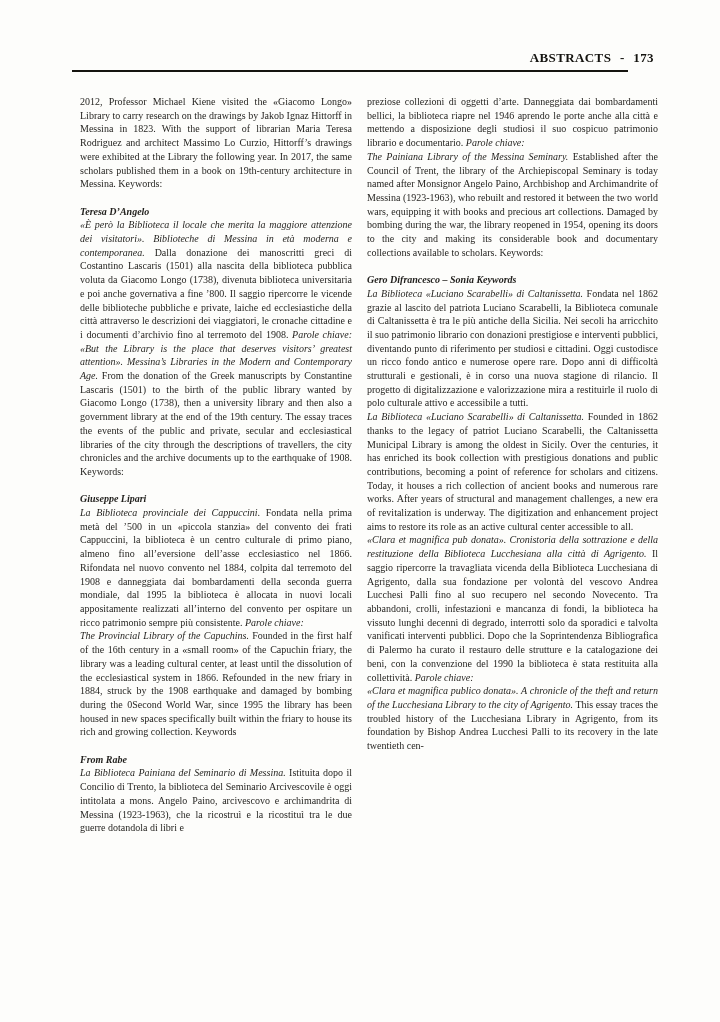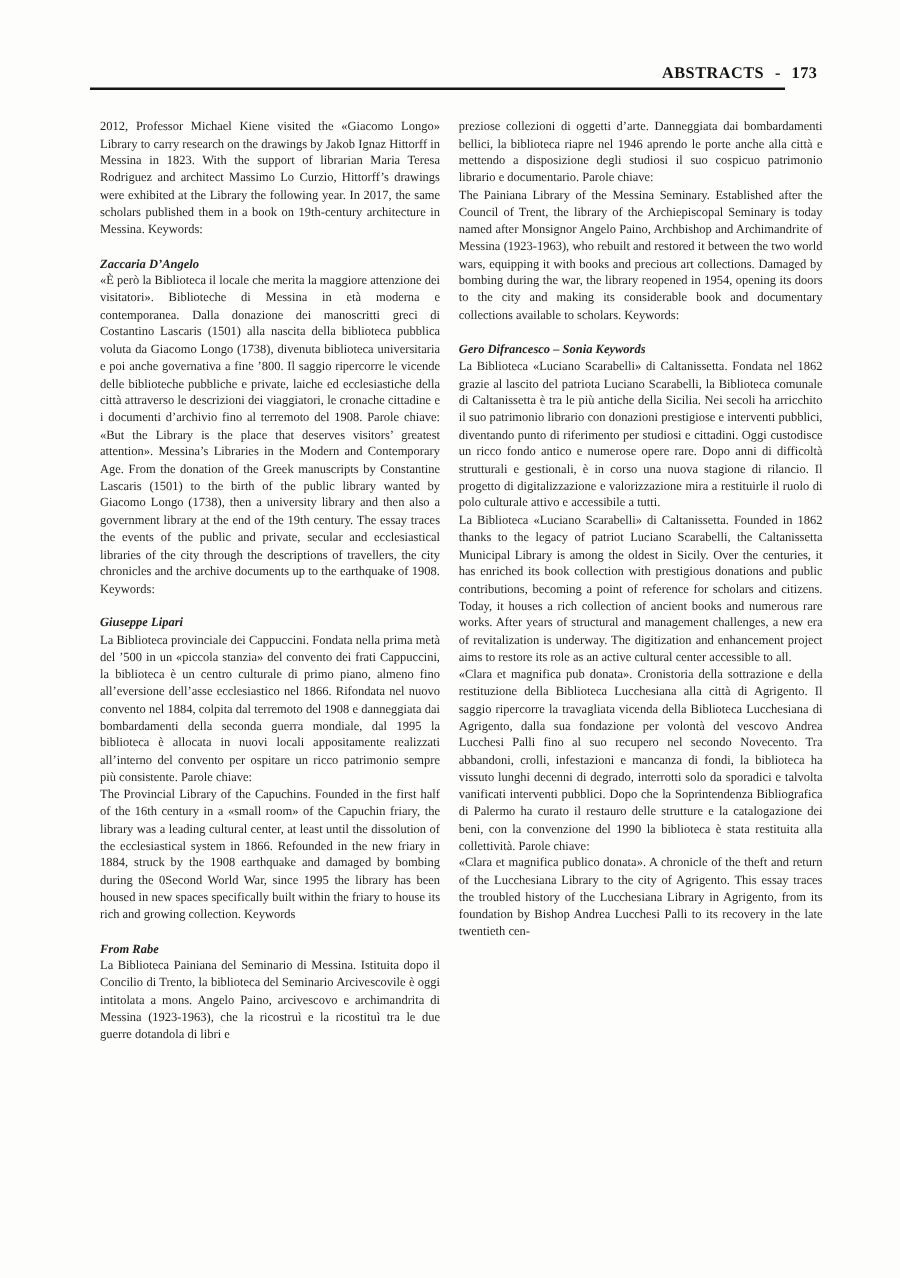--- a/index.html
+++ b/index.html
@@ -28,34 +28,34 @@
   .col{
     text-align:justify;font-size:10px;line-height:13.7px;
     hyphens:auto;-webkit-hyphens:auto;
   }
   .col-left{width:272px;}
   .col-right{width:291px;}
   p.para{margin:0;padding:0;}
   .author{
     font-weight:bold;font-style:italic;margin-top:13.7px;
   }
-  .it{}
+  .it{font-style:italic;}
 </style>
 </head>
 <body>
 
 <div class="sheet">
   <div class="running-head">
     <span>ABSTRACTS - 173</span>
   </div>
   <div class="head-rule"></div>
   <div class="columns">
     <div class="col col-left" id="col-left">
         <p class="para"><span>2012, Professor Michael Kiene visited the «Giacomo Longo» Library to carry research on the drawings by Jakob Ignaz Hittorff in Messina in 1823. With the support of librarian Maria Teresa Rodriguez and architect Massimo Lo Curzio, Hittorff’s drawings were exhibited at the Library the following year. In 2017, the same scholars published them in a book on 19th-century architecture in Messina. Keywords:</span></p>
-        <div class="author">Zaccaria D’Angelo</div>
+        <div class="author">Teresa D’Angelo</div>
         <p class="para"><span class="it">«È però la Biblioteca il locale che merita la maggiore attenzione dei visitatori». Biblioteche di Messina in età moderna e contemporanea.</span><span> Dalla donazione dei manoscritti greci di Costantino Lascaris (1501) alla nascita della biblioteca pubblica voluta da Giacomo Longo (1738), divenuta biblioteca universitaria e poi anche governativa a fine ’800. Il saggio ripercorre le vicende delle biblioteche pubbliche e private, laiche ed ecclesiastiche della città attraverso le descrizioni dei viaggiatori, le cronache cittadine e i documenti d’archivio fino al terremoto del 1908. </span><span class="it">Parole chiave: «But the Library is the place that deserves visitors’ greatest attention». Messina’s Libraries in the Modern and Contemporary Age.</span><span> From the donation of the Greek manuscripts by Constantine Lascaris (1501) to the birth of the public library wanted by Giacomo Longo (1738), then a university library and then also a government library at the end of the 19th century. The essay traces the events of the public and private, secular and ecclesiastical libraries of the city through the descriptions of travellers, the city chronicles and the archive documents up to the earthquake of 1908. Keywords:</span></p>
         <div class="author">Giuseppe Lipari</div>
         <p class="para"><span class="it">La Biblioteca provinciale dei Cappuccini.</span><span> Fondata nella prima metà del ’500 in un «piccola stanzia» del convento dei frati Cappuccini, la biblioteca è un centro culturale di primo piano, almeno fino all’eversione dell’asse ecclesiastico nel 1866. Rifondata nel nuovo convento nel 1884, colpita dal terremoto del 1908 e danneggiata dai bombardamenti della seconda guerra mondiale, dal 1995 la biblioteca è allocata in nuovi locali appositamente realizzati all’interno del convento per ospitare un ricco patrimonio sempre più consistente. </span><span class="it">Parole chiave:</span></p>
         <p class="para"><span class="it">The Provincial Library of the Capuchins.</span><span> Founded in the first half of the 16th century in a «small room» of the Capuchin friary, the library was a leading cultural center, at least until the dissolution of the ecclesiastical system in 1866. Refounded in the new friary in 1884, struck by the 1908 earthquake and damaged by bombing during the 0Second World War, since 1995 the library has been housed in new spaces specifically built within the friary to house its rich and growing collection. Keywords</span></p>
         <div class="author">From Rabe</div>
         <p class="para"><span class="it">La Biblioteca Painiana del Seminario di Messina.</span><span> Istituita dopo il Concilio di Trento, la biblioteca del Seminario Arcivescovile è oggi intitolata a mons. Angelo Paino, arcivescovo e archimandrita di Messina (1923-1963), che la ricostruì e la ricostituì tra le due guerre dotandola di libri e</span></p>
       </div>
     <div class="col col-right" id="col-right">
         <p class="para"><span>preziose collezioni di oggetti d’arte. Danneggiata dai bombardamenti bellici, la biblioteca riapre nel 1946 aprendo le porte anche alla città e mettendo a disposizione degli studiosi il suo cospicuo patrimonio librario e documentario. </span><span class="it">Parole chiave:</span></p>
         <p class="para"><span class="it">The Painiana Library of the Messina Seminary.</span><span> Established after the Council of Trent, the library of the Archiepiscopal Seminary is today named after Monsignor Angelo Paino, Archbishop and Archimandrite of Messina (1923-1963), who rebuilt and restored it between the two world wars, equipping it with books and precious art collections. Damaged by bombing during the war, the library reopened in 1954, opening its doors to the city and making its considerable book and documentary collections available to scholars. Keywords:</span></p>

